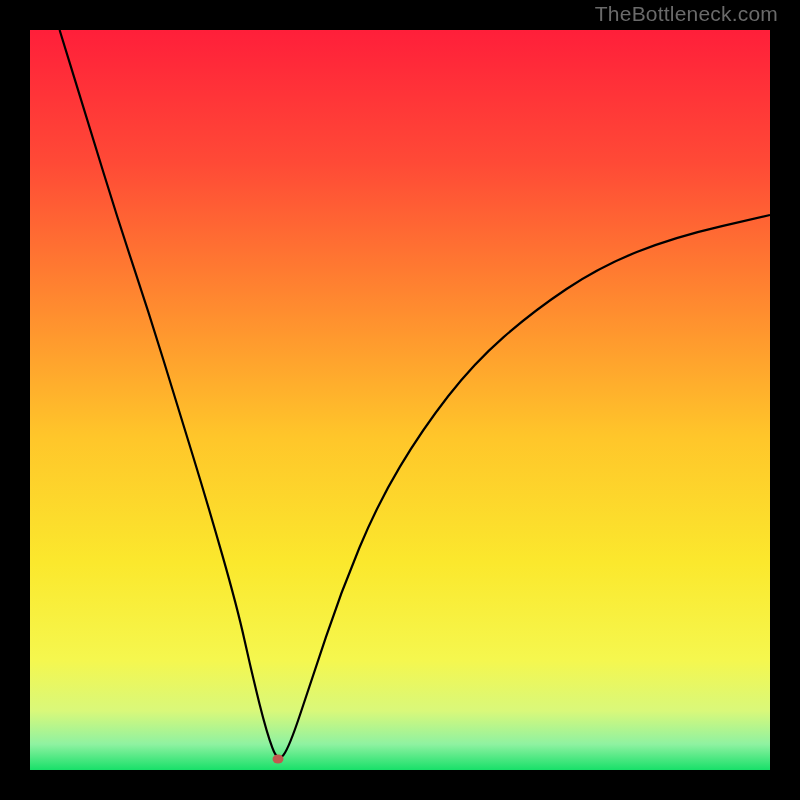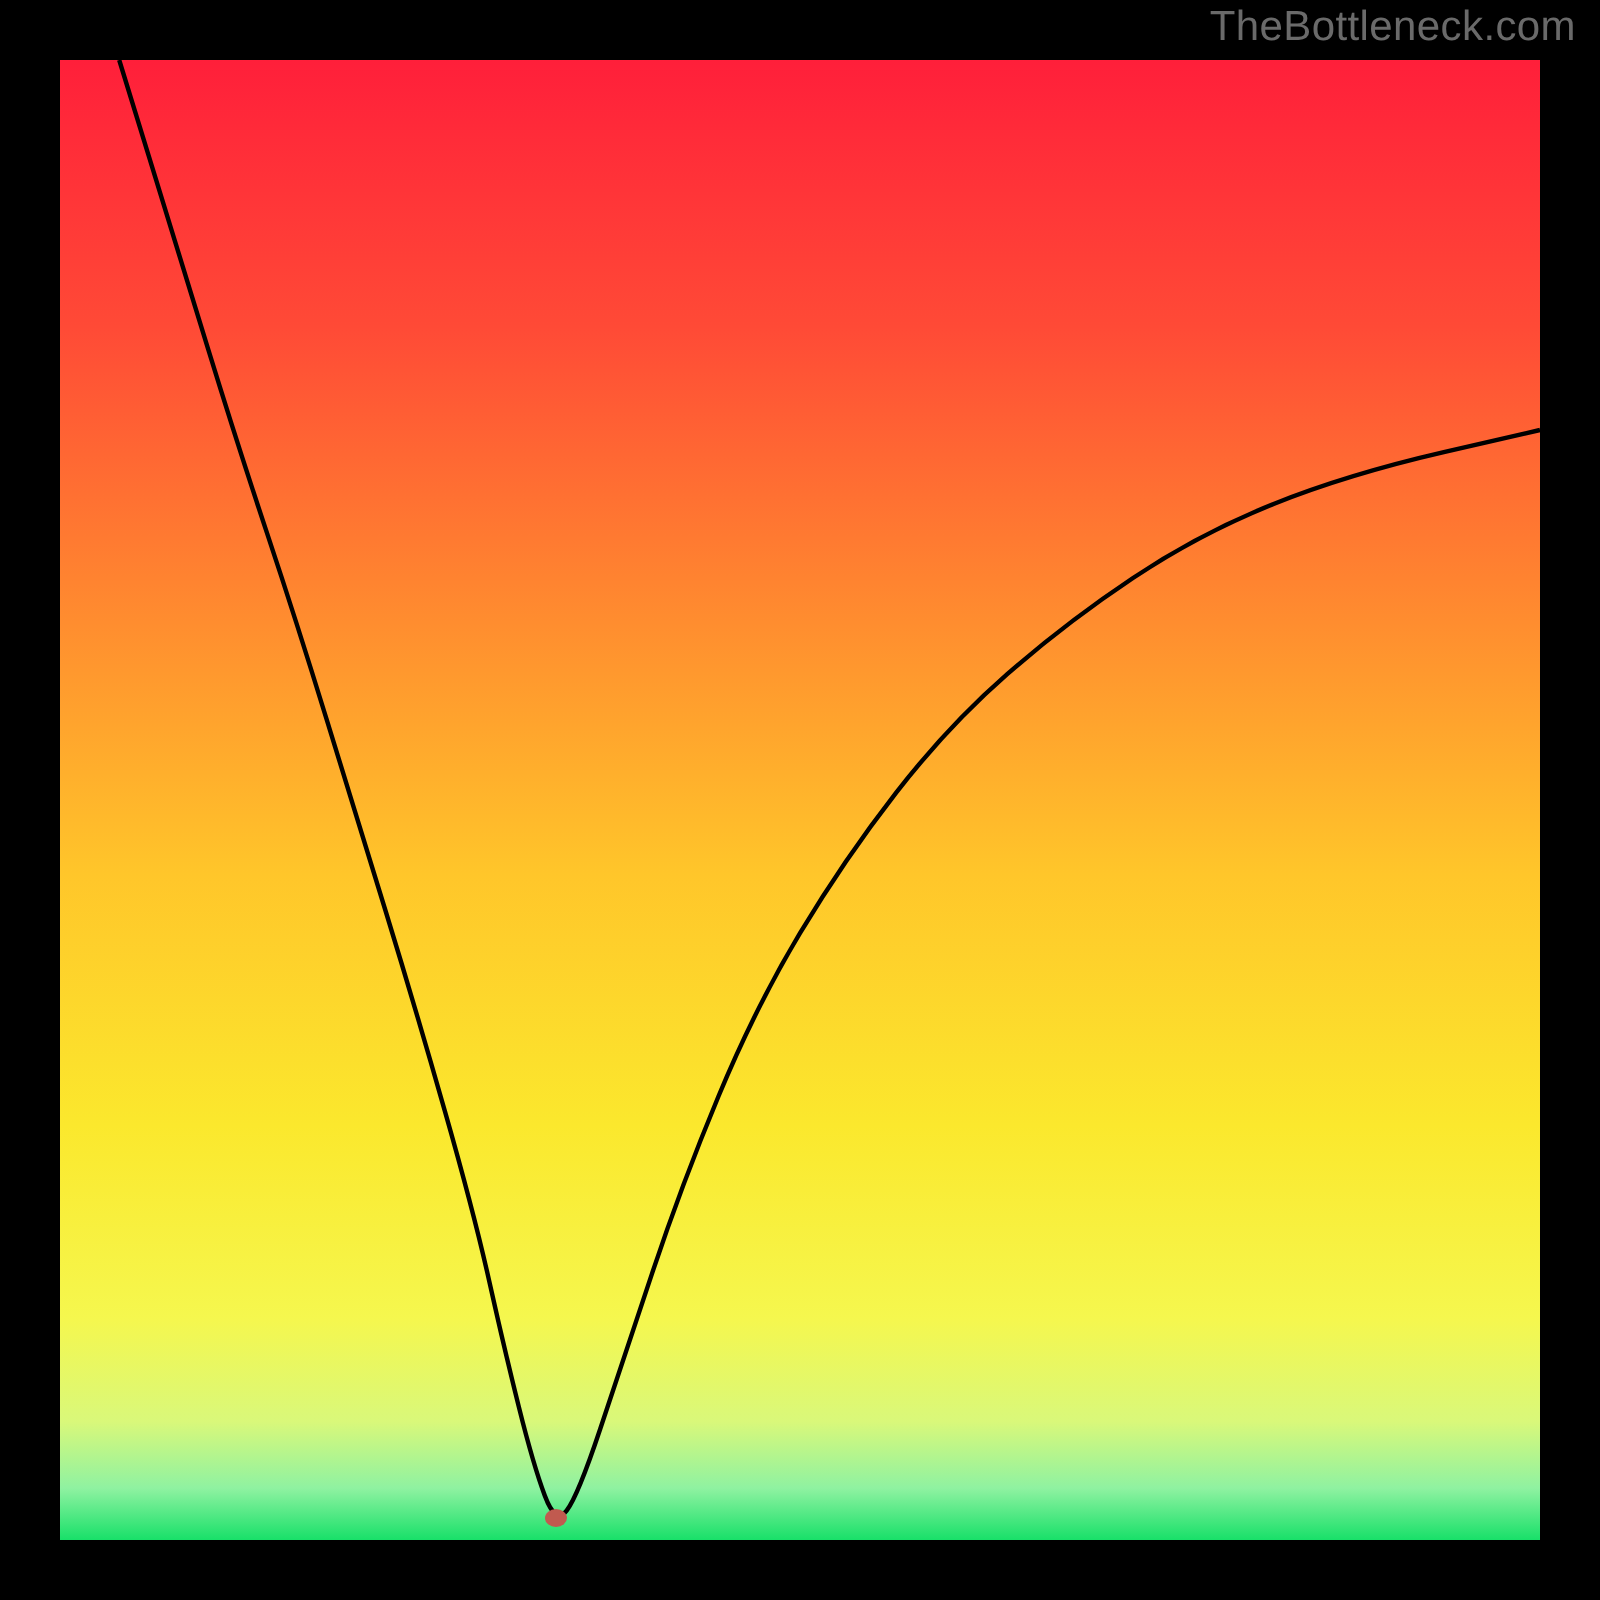--- a/index.html
+++ b/index.html
@@ -13,21 +13,21 @@
   }
   .frame {
     position: relative;
     width: 800px;
     height: 800px;
     background: #000;
   }
   .watermark {
     position: absolute;
     top: 2px;
-    right: 12px;
+    right: 22px;
     color: #6a6a6a;
     font-size: 21px;
     font-weight: 500;
     letter-spacing: 0.2px;
     z-index: 30;
     user-select: none;
     text-align: right;
   }
   .plot-area {
     position: absolute;

